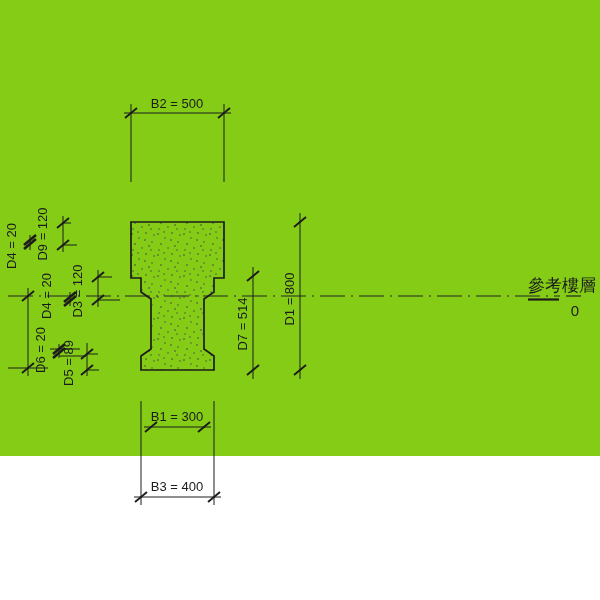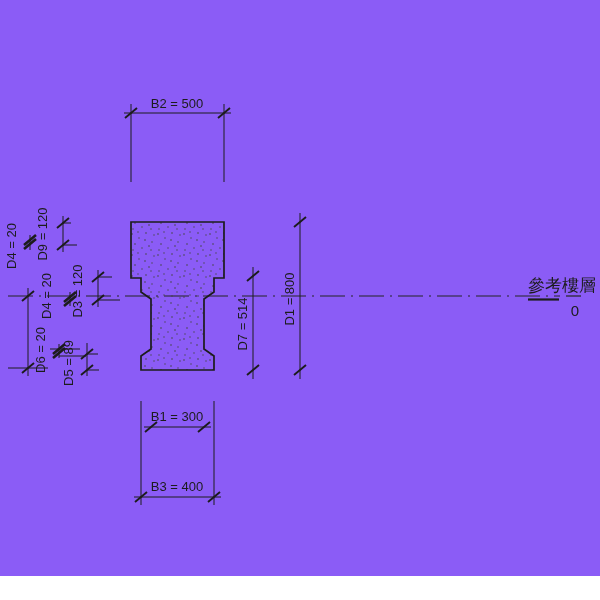--- a/index.html
+++ b/index.html
@@ -1,16 +1,16 @@
 <!DOCTYPE html>
 <html><head>
 <meta charset="utf-8">
 <style>
   html,body{margin:0;padding:0;background:#ffffff;width:600px;height:600px;overflow:hidden;}
-  .stage{position:relative;width:600px;height:576px;background:#8b5cf6;font-family:"Liberation Sans",sans-serif;}
+  .stage{position:relative;width:600px;height:456px;background:#84cc16;font-family:"Liberation Sans",sans-serif;}
   svg{position:absolute;left:0;top:0;}
   .dimtext{font-family:"Liberation Sans",sans-serif;font-size:13px;fill:#1c1c1c;}
   .leveltext{font-family:"DejaVu Sans","Liberation Sans",sans-serif;font-size:17px;fill:#1c1c1c;}
   .elevtext{font-family:"Liberation Sans",sans-serif;font-size:15px;fill:#1c1c1c;}
   .thin{stroke:#1c1c1c;stroke-width:1;fill:none;}
   .tick{stroke:#1c1c1c;stroke-width:1.9;fill:none;}
   .boldtick{stroke:#1c1c1c;stroke-width:2.6;fill:none;}
   .outline{stroke:#1c1c1c;stroke-width:1.7;}
   .cline{stroke:#242424;stroke-width:1.2;fill:none;}
 </style>

